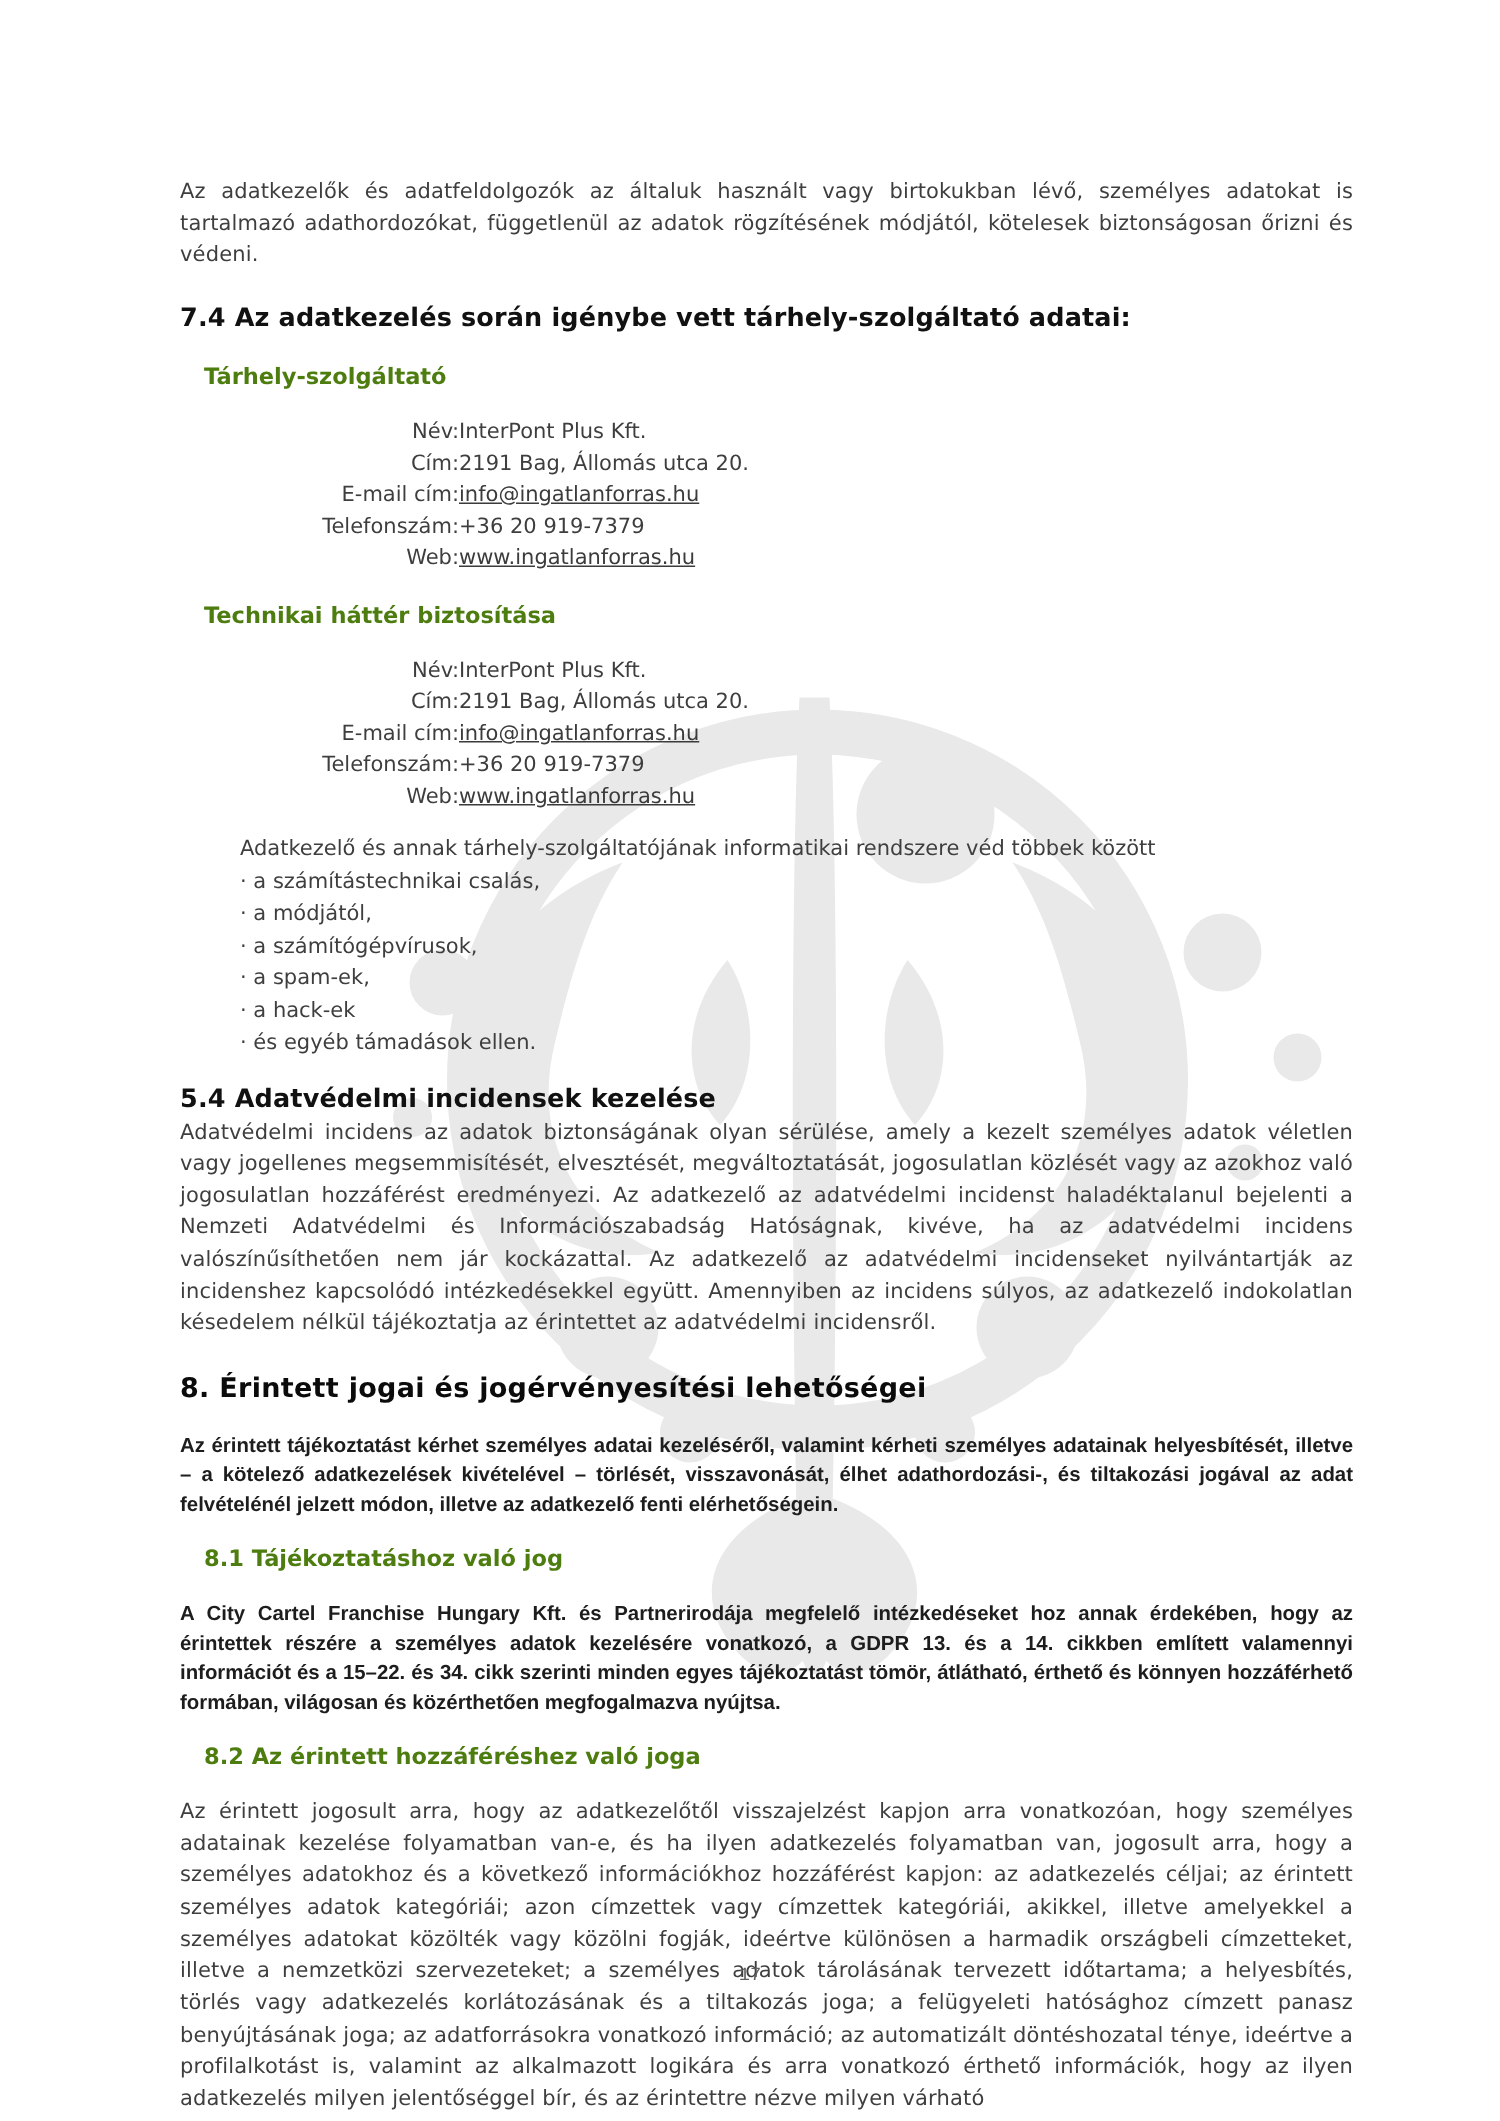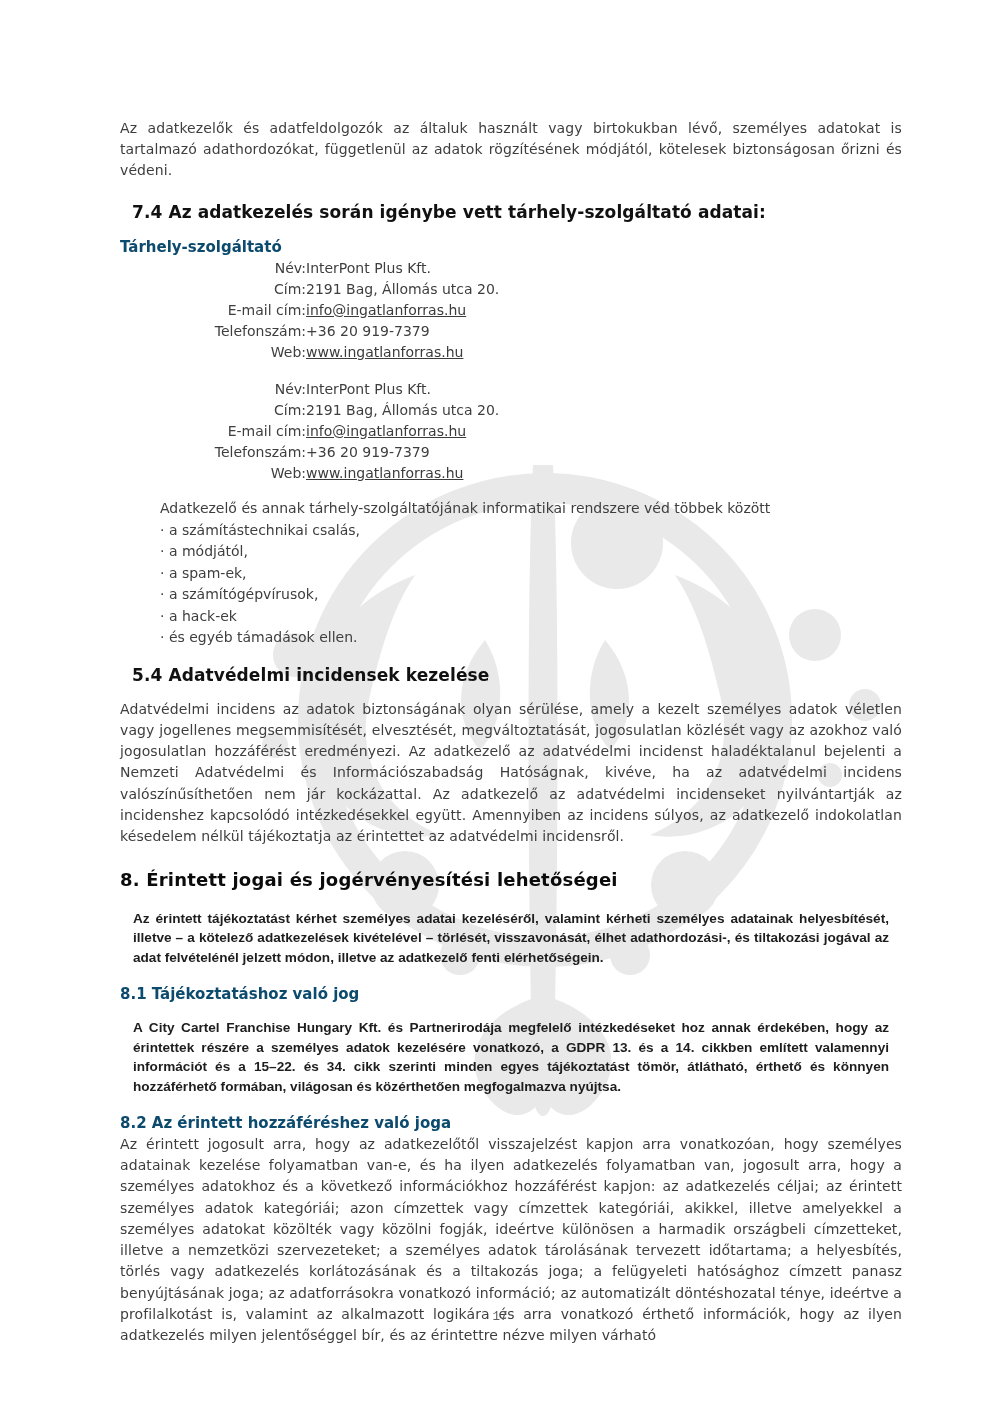--- a/index.html
+++ b/index.html
@@ -41,37 +41,37 @@
     letter-spacing: 0.1px;
   }
   
   .alt-text {
     font-family: "Liberation Sans", sans-serif;
     font-size: 13.6px;
     line-height: 19.5px;
     font-weight: 600;
     color: #1d1d1d;
     text-align: justify;
-    margin: 13px;
+    margin: 0;
   }
   .h-section {
     font-family: "DejaVu Sans", sans-serif;
     font-size: 17px;
     font-weight: bold;
     color: #111111;
-    margin: 12px;
+    margin: 0;
     line-height: 24px;
     letter-spacing: 0.1px;
   }
   .h-sub {
     font-family: "DejaVu Sans", sans-serif;
     font-size: 15px;
     font-weight: bold;
-    color: #0c4a6e;
-    margin: 0;
+    color: #4d7c0f;
+    margin: 16px;
     line-height: 22px;
   }
   .h-big {
     font-family: "DejaVu Sans", sans-serif;
     font-size: 18px;
     font-weight: 800;
     color: #0b0b0b;
     margin: 0;
     line-height: 32px;
     letter-spacing: 0.2px;
@@ -179,20 +179,21 @@
       </div>
       <div class="contact-row">
         <span class="contact-label">Web:</span>
         <span class="contact-value link">www.ingatlanforras.hu</span>
       </div>
     </div>
 
     <div class="mb-16"></div>
 
     <div class="contact-block">
+      <h3 class="h-sub">Technikai háttér biztosítása</h3>
       <div class="contact-row">
         <span class="contact-label">Név:</span>
         <span class="contact-value">InterPont Plus Kft.</span>
       </div>
       <div class="contact-row">
         <span class="contact-label">Cím:</span>
         <span class="contact-value">2191 Bag, Állomás utca 20.</span>
       </div>
       <div class="contact-row">
         <span class="contact-label">E-mail cím:</span>
@@ -207,22 +208,22 @@
         <span class="contact-value link">www.ingatlanforras.hu</span>
       </div>
     </div>
 
     <div class="mb-14"></div>
 
     <div>
       <div class="list-line">Adatkezelő és annak tárhely-szolgáltatójának informatikai rendszere véd többek között</div>
       <div class="list-line">· a számítástechnikai csalás,</div>
       <div class="list-line">· a módjától,</div>
+      <div class="list-line">· a számítógépvírusok,</div>
       <div class="list-line">· a spam-ek,</div>
-      <div class="list-line">· a számítógépvírusok,</div>
       <div class="list-line">· a hack-ek</div>
       <div class="list-line">· és egyéb támadások ellen.</div>
     </div>
 
     <div class="mb-14"></div>
 
     <h2 class="h-section">5.4 Adatvédelmi incidensek kezelése</h2>
     <p class="body-text" style="line-height:21.3px;">Adatvédelmi incidens az adatok biztonságának olyan sérülése, amely a kezelt személyes adatok véletlen vagy jogellenes megsemmisítését, elvesztését, megváltoztatását, jogosulatlan közlését vagy az azokhoz való jogosulatlan hozzáférést eredményezi. Az adatkezelő az adatvédelmi incidenst haladéktalanul bejelenti a Nemzeti Adatvédelmi és Információszabadság Hatóságnak, kivéve, ha az adatvédelmi incidens valószínűsíthetően nem jár kockázattal. Az adatkezelő az adatvédelmi incidenseket nyilvántartják az incidenshez kapcsolódó intézkedésekkel együtt. Amennyiben az incidens súlyos, az adatkezelő indokolatlan késedelem nélkül tájékoztatja az érintettet az adatvédelmi incidensről.</p>
 
     <div class="mb-16"></div>

